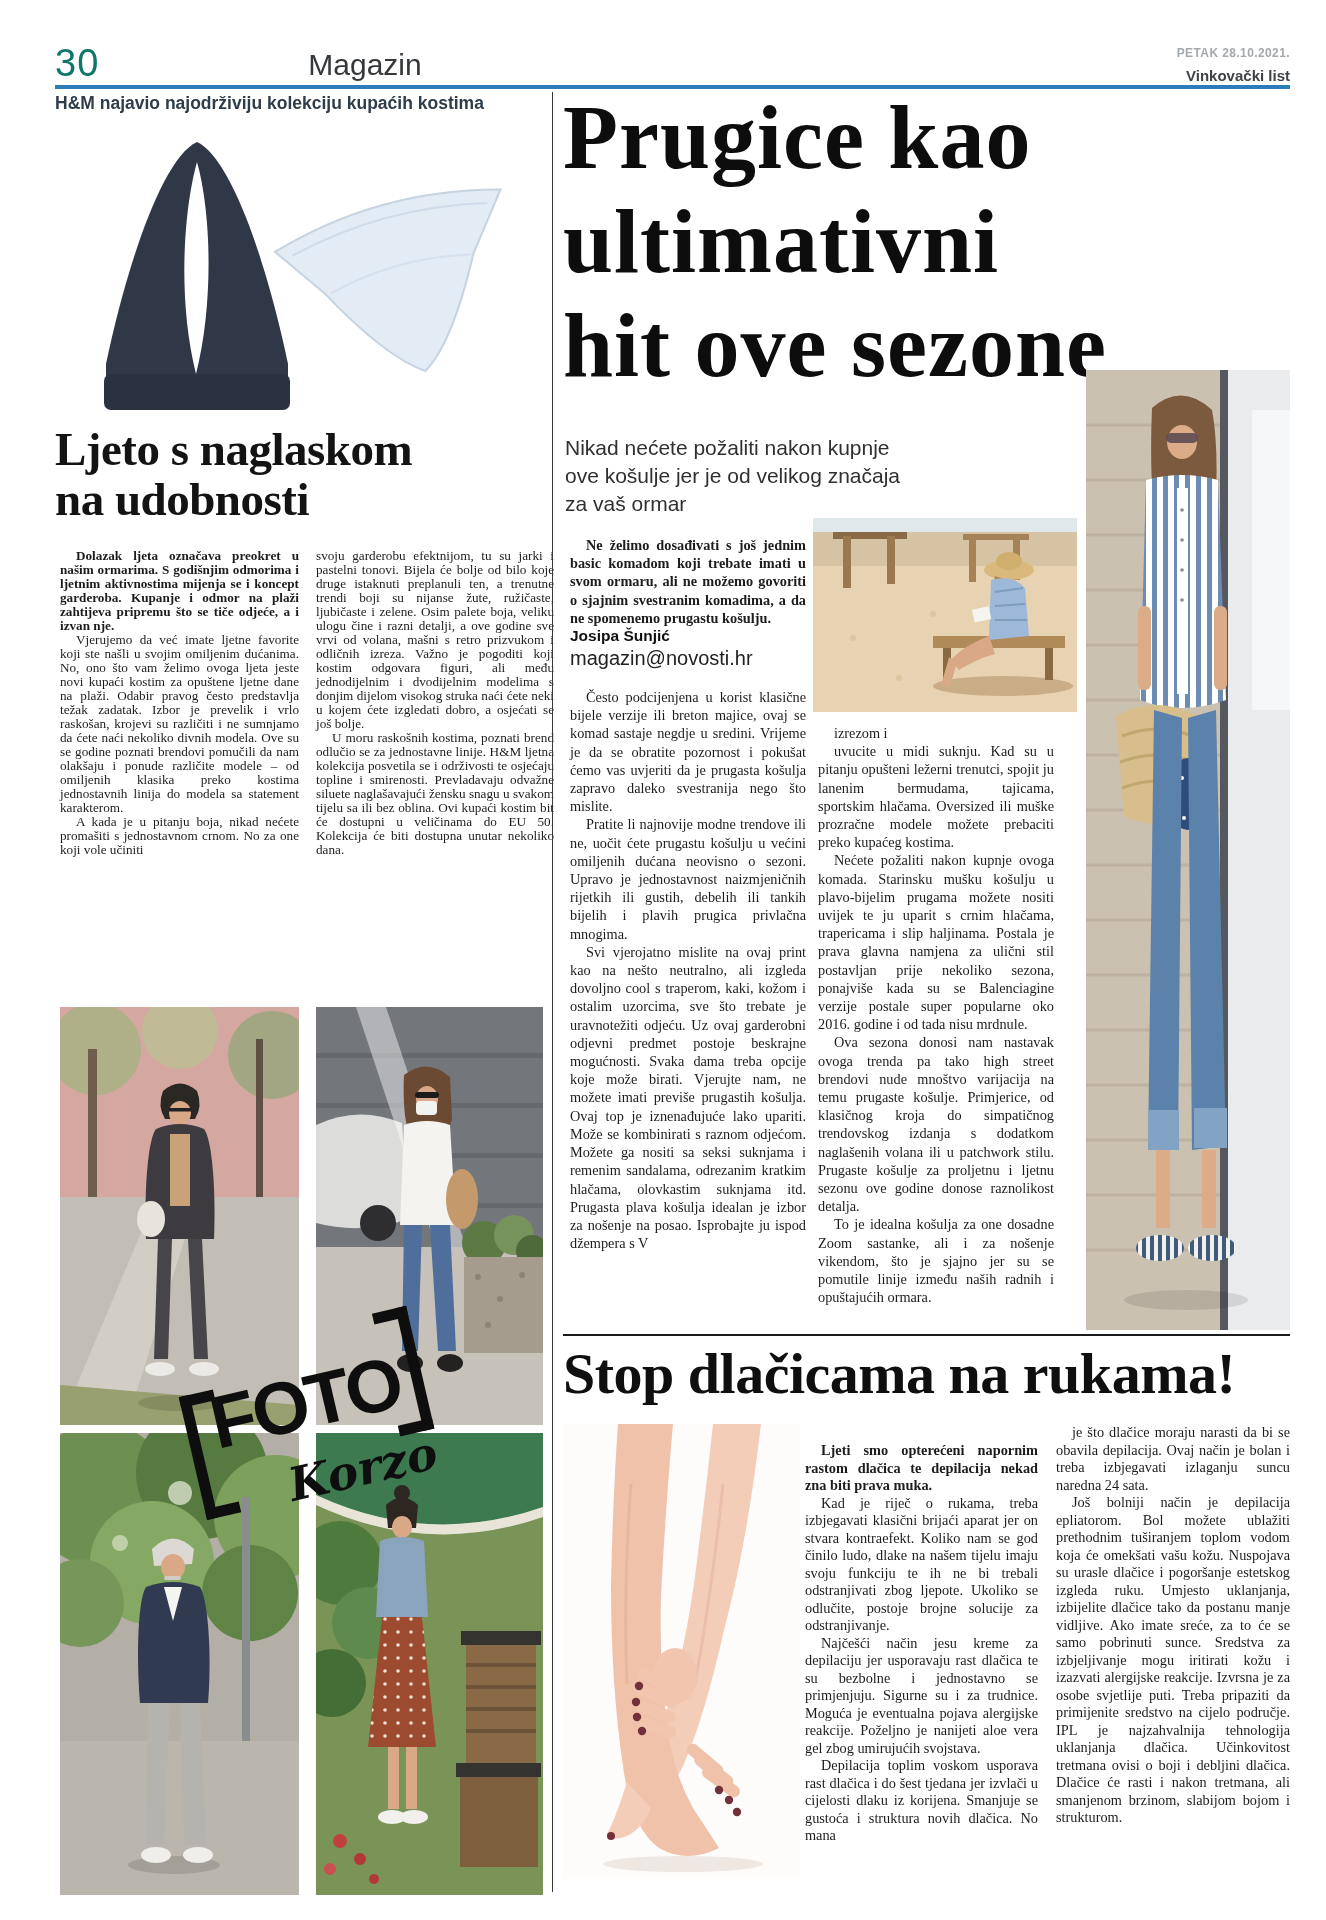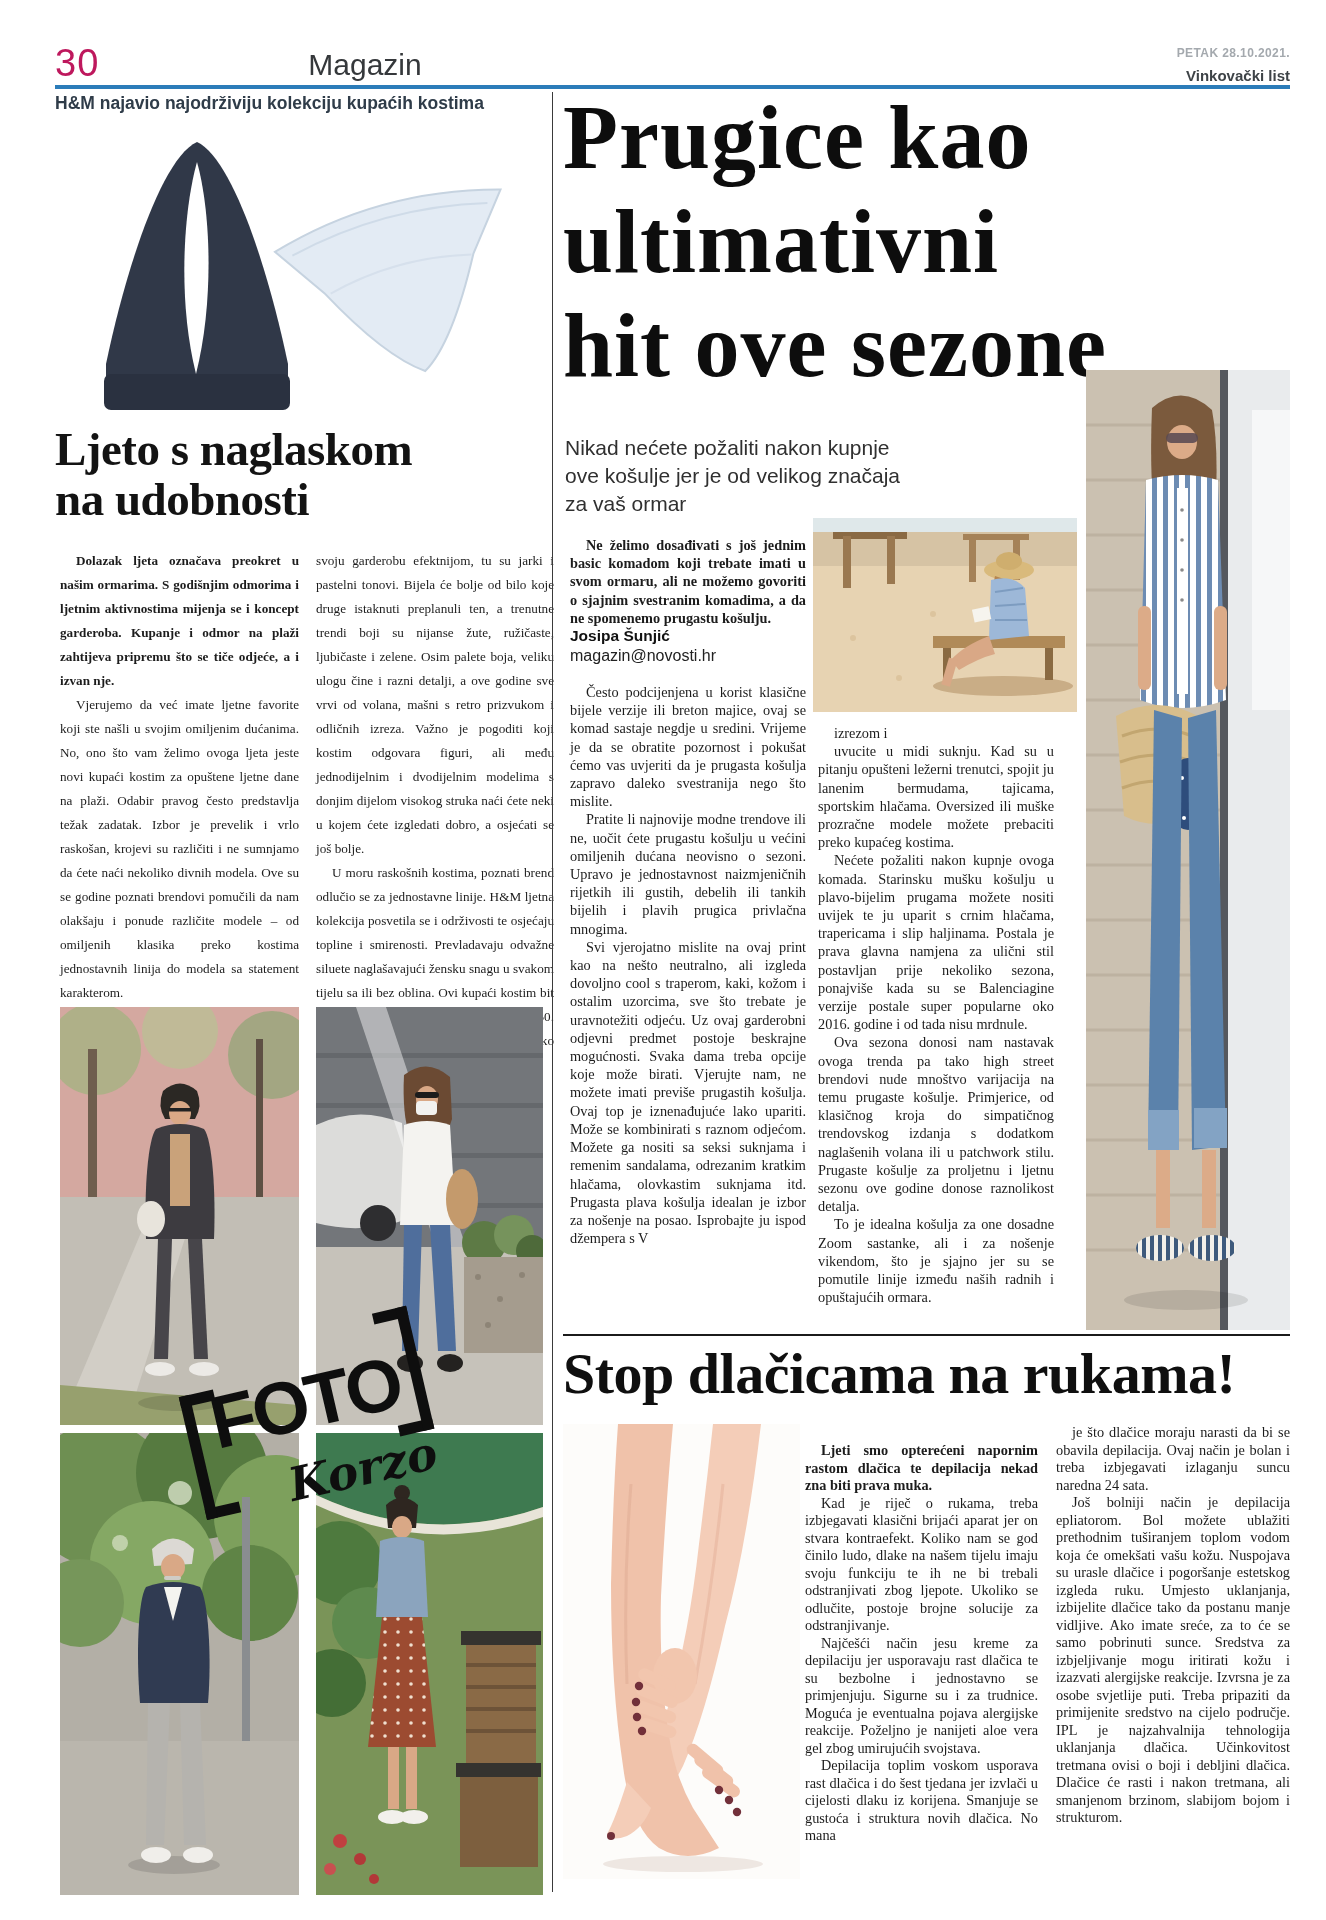--- a/index.html
+++ b/index.html
@@ -1,33 +1,33 @@
 <!DOCTYPE html>
 <html><head>
 <meta charset="utf-8">
 <style>
   html,body{margin:0;padding:0;background:#9a9a9a;}
   .page{position:relative;width:1326px;height:1920px;margin:0 auto;background:#ffffff;
         font-family:"Liberation Serif",serif;color:#1c1c1c;overflow:hidden;}
   .abs{position:absolute;}
 
   
-  .hdr-num{left:55px;top:42px;font-family:"Liberation Sans",sans-serif;font-size:38px;font-weight:400;color:#be185d;letter-spacing:1px;}
+  .hdr-num{left:55px;top:42px;font-family:"Liberation Sans",sans-serif;font-size:38px;font-weight:400;color:#0f766e;letter-spacing:1px;}
   .hdr-section{left:255px;top:48px;width:220px;text-align:center;font-family:"Liberation Sans",sans-serif;font-size:30px;font-weight:400;color:#35383b;}
   .hdr-date{right:36px;top:46px;text-align:right;font-family:"Liberation Sans",sans-serif;line-height:1.25;}
   .hdr-date .d1{font-size:12px;font-weight:700;color:#a4a9ae;letter-spacing:.4px;}
   .hdr-date .d2{font-size:15px;font-weight:700;color:#3e4347;margin-top:6px;}
   .hdr-rule{left:55px;top:85px;width:1235px;height:4px;background:#2b7cb9;}
 
   
   .kicker{left:55px;top:93px;width:500px;font-family:"Liberation Sans",sans-serif;font-size:17.5px;font-weight:700;color:#2f3c49;}
   .bikini-fig{left:60px;top:124px;width:490px;height:298px;}
   .hl-left{left:55px;top:424px;width:505px;font-size:47px;line-height:50px;font-weight:700;color:#131313;letter-spacing:-.5px;}
   .hm-col{top:549px;width:239px;}
-  .hm-col p{margin:0;font-size:13.2px;line-height:24px;text-align:justify;text-indent:16px;}
+  .hm-col p{margin:0;font-size:13.2px;line-height:14px;text-align:justify;text-indent:16px;}
   .c1{left:60px;} .c2{left:316px;width:238px;}
   p.bold{font-weight:700;}
   p.noind{text-indent:0;}
 
   
   .ph{overflow:hidden;background:#ddd;}
   .ph svg{display:block;}
 
   
   .stamp{left:190px;top:1342px;width:250px;height:215px;transform:rotate(-13deg);color:#0e0e0e;}
@@ -43,21 +43,21 @@
   .hrule{left:563px;top:1334px;width:727px;height:2px;background:#1b1b1b;}
 
   
   .hl-big{left:563px;top:86px;width:740px;font-weight:700;font-size:90px;line-height:104px;letter-spacing:1px;color:#0d0d0d;}
   .subtitle{left:565px;top:434px;width:345px;font-family:"Liberation Sans",sans-serif;font-size:21px;line-height:28px;color:#303030;}
   .pr-col{width:236px;}
   .pr-col p{margin:0;font-size:14.3px;line-height:18.2px;text-align:justify;text-indent:16px;}
   .pr1{left:570px;top:536px;}
   .pr2{left:818px;top:724px;}
   .byline{font-family:"Liberation Sans",sans-serif;margin-top:0;font-size:15.5px;font-weight:700;color:#111;}
-  .byemail{font-family:"Liberation Sans",sans-serif;font-size:16px;color:#222;margin:2px 0 18px 0;}
+  .byemail{font-family:"Liberation Sans",sans-serif;font-size:20px;color:#222;margin:2px 0 18px 0;}
   .beach{left:813px;top:518px;width:264px;height:194px;}
   .striped{left:1086px;top:370px;width:204px;height:960px;}
 
   
   .hl-stop{left:563px;top:1340px;width:730px;font-size:58px;font-weight:700;letter-spacing:-.5px;color:#0f0f0f;}
   .st-col p{margin:0;font-size:14.3px;line-height:17.5px;text-align:justify;text-indent:16px;}
   .st1{left:805px;top:1424px;width:233px;margin-top:18px;}
   .st2{left:1056px;top:1424px;width:234px;}
   .legs{left:563px;top:1424px;width:237px;height:455px;}
 </style>

